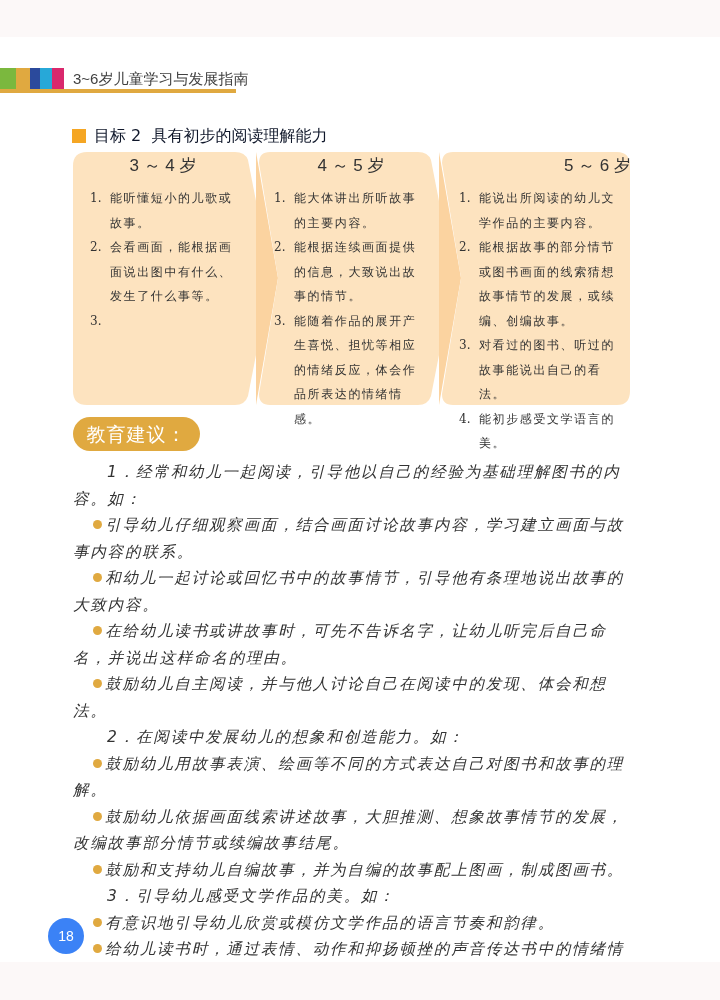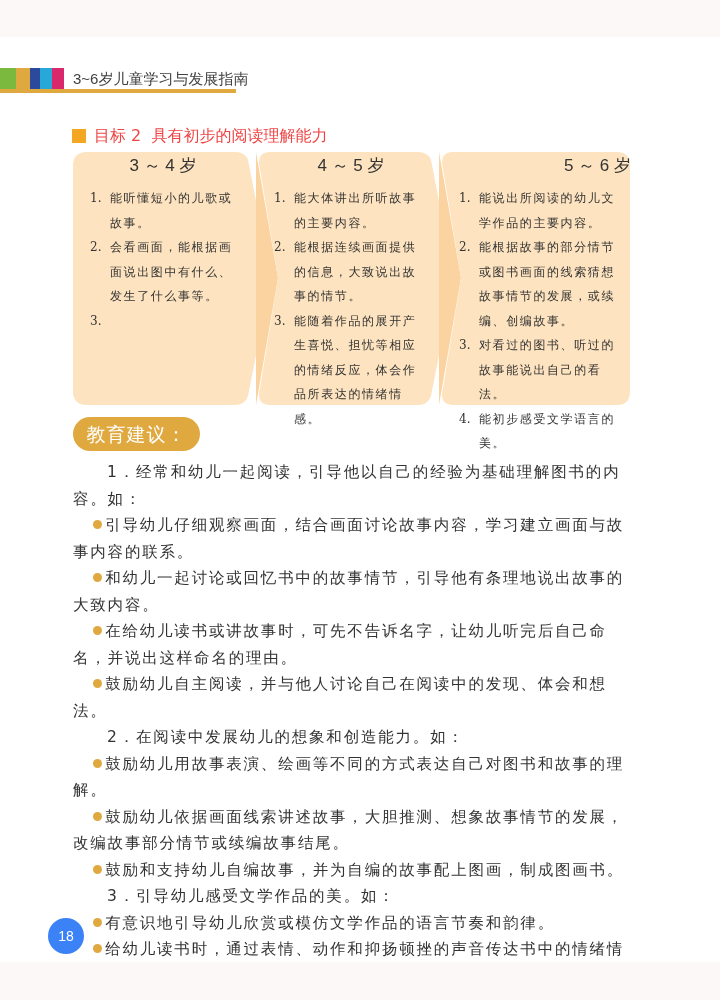--- a/index.html
+++ b/index.html
@@ -4,34 +4,34 @@
 <style>
   html, body { margin:0; padding:0; }
   body { width:720px; height:1000px; position:relative; background:#ffffff; overflow:hidden;
          font-family:"DejaVu Sans","Liberation Sans",sans-serif; color:#333; }
   .band-top { position:absolute; left:0; top:0; width:720px; height:37px; background:#fcf8f8; }
   .band-bottom { position:absolute; left:0; top:962px; width:720px; height:38px; background:#fcf8f8; }
   .header { position:absolute; left:0; top:68px; height:22px; width:720px; }
   .blk { position:absolute; top:0; height:22px; }
   .header-rule { position:absolute; left:0; top:89px; width:236px; height:4px; }
   .header-title { position:absolute; left:73px; top:68px; font-size:15px; line-height:22px; font-family:"Liberation Sans",sans-serif; }
-  .goal { position:absolute; left:72px; top:126px; font-size:16px; line-height:20px; color:#ef4444; display:flex; align-items:center; }
+  .goal { position:absolute; left:72px; top:126px; font-size:16px; line-height:20px; color:#0f172a; display:flex; align-items:center; }
   .goal-sq { width:14px; height:14px; margin-right:8px; }
   .cards { position:absolute; left:73px; top:152px; }
   .card { position:absolute; top:0; height:253px; }
   .card svg { position:absolute; left:0; top:0; }
   .card-head { position:absolute; top:2px; width:100%; text-align:center; font-size:17px; line-height:24px; color:#333; font-family:"Liberation Sans",sans-serif; }
   .card-list { position:absolute; top:34px; font-family:"DejaVu Serif","Liberation Serif",serif; font-size:12px; line-height:24.5px; color:#333; letter-spacing:1.6px; }
   .ci { position:relative; padding-left:20px; }
   .ci .num { position:absolute; left:0; top:0; letter-spacing:0; }
   .pill { position:absolute; left:73px; top:417px; width:127px; height:34px; border-radius:17px; color:#fff;
           font-size:19px; font-weight:normal; line-height:34px; text-align:center; letter-spacing:1px; }
   .body { position:absolute; left:73px; top:459px; width:566px; font-size:15.5px; line-height:26.5px; color:#333;
           font-family:"DejaVu Sans","Liberation Sans",sans-serif; letter-spacing:1.8px; }
-  .p { margin:0; }
+  .p { margin:0;font-style:italic; }
   .p.h { text-indent:2.2em; }
   .p.b { text-indent:1.3em; }
   .dot { display:inline-block; width:9px; height:9px; border-radius:50%; margin-right:3px; vertical-align:1px; text-indent:0; }
   .pagenum { position:absolute; left:48px; top:918px; width:36px; height:36px; border-radius:50%; color:#fff;
              font-size:14px; line-height:36px; text-align:center; font-family:"Liberation Sans",sans-serif; }
 </style>
 </head>
 <body>
 
 <div class="band-top" style="background: rgb(252, 248, 248);"></div>

